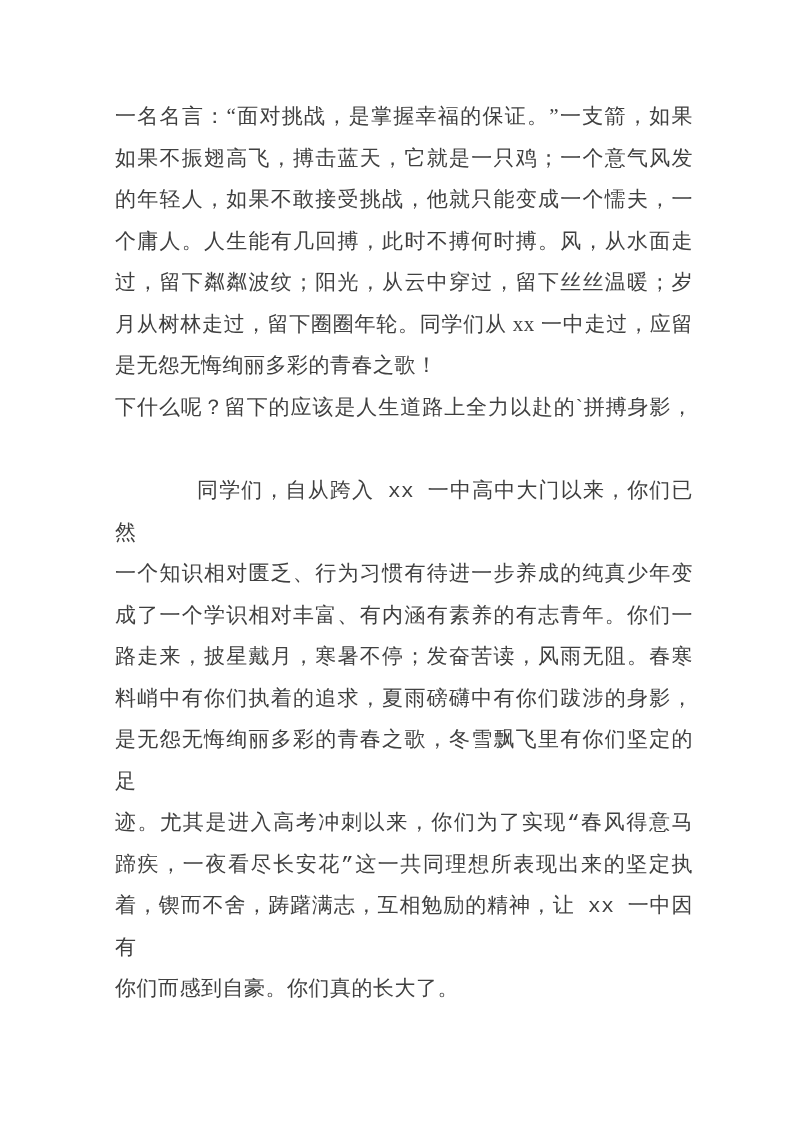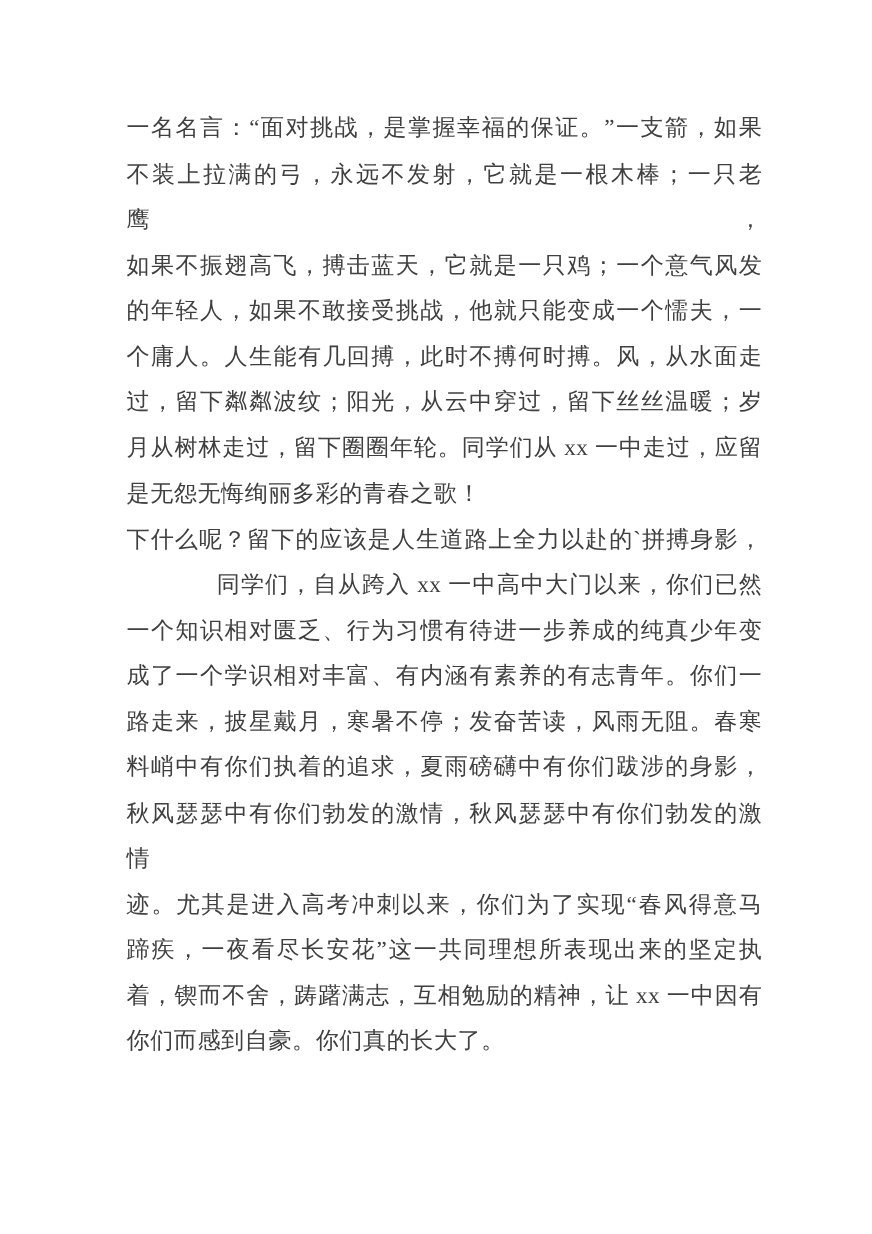--- a/index.html
+++ b/index.html
@@ -20,20 +20,22 @@
     padding: 96px 100px 0 115px;
     background: #ffffff;
   }
   .doc-body {
     width: 578px;
   }
   .paragraph {
     margin: 0;
   }
   .paragraph + .paragraph {
+    margin-top: 43px;
+    font-family: Liberation Mono, monospace;
   }
   .text-line {
     font-size: 21px;
     line-height: 41.5px;
     color: #404040;
     letter-spacing: 0.5px;
     text-align: justify;
     text-align-last: justify;
     white-space: normal;
   }
@@ -44,35 +46,34 @@
     text-indent: 82px;
   }
 </style>
 </head>
 <body style="background: rgb(255, 255, 255);">
 
 <div class="page">
   <div class="doc-body">
       <div class="paragraph">
         <div class="text-line">一名名言：“面对挑战，是掌握幸福的保证。”一支箭，如果</div>
-        <div class="text-line">不装上拉满的弓，永远不发射，它就是一根木棒；一只老鹰，</div>
         <div class="text-line">如果不振翅高飞，搏击蓝天，它就是一只鸡；一个意气风发</div>
         <div class="text-line">的年轻人，如果不敢接受挑战，他就只能变成一个懦夫，一</div>
         <div class="text-line">个庸人。人生能有几回搏，此时不搏何时搏。风，从水面走</div>
         <div class="text-line">过，留下粼粼波纹；阳光，从云中穿过，留下丝丝温暖；岁</div>
         <div class="text-line">月从树林走过，留下圈圈年轮。同学们从 xx 一中走过，应留</div>
         <div class="text-line last">是无怨无悔绚丽多彩的青春之歌！</div>
         <div class="text-line">下什么呢？留下的应该是人生道路上全力以赴的`拼搏身影，</div>
       </div>
       <div class="paragraph">
         <div class="text-line indent">同学们，自从跨入 xx 一中高中大门以来，你们已然</div>
         <div class="text-line">一个知识相对匮乏、行为习惯有待进一步养成的纯真少年变</div>
         <div class="text-line">成了一个学识相对丰富、有内涵有素养的有志青年。你们一</div>
         <div class="text-line">路走来，披星戴月，寒暑不停；发奋苦读，风雨无阻。春寒</div>
         <div class="text-line">料峭中有你们执着的追求，夏雨磅礴中有你们跋涉的身影，</div>
-        <div class="text-line">秋风瑟瑟中有你们勃发的激情，秋风瑟瑟中有你们勃发的激情</div>
+        <div class="text-line">是无怨无悔绚丽多彩的青春之歌，冬雪飘飞里有你们坚定的足</div>
         <div class="text-line">迹。尤其是进入高考冲刺以来，你们为了实现“春风得意马</div>
         <div class="text-line">蹄疾，一夜看尽长安花”这一共同理想所表现出来的坚定执</div>
         <div class="text-line">着，锲而不舍，踌躇满志，互相勉励的精神，让 xx 一中因有</div>
         <div class="text-line last">你们而感到自豪。你们真的长大了。</div>
       </div>
     </div>
 </div>
 
 </body></html>

